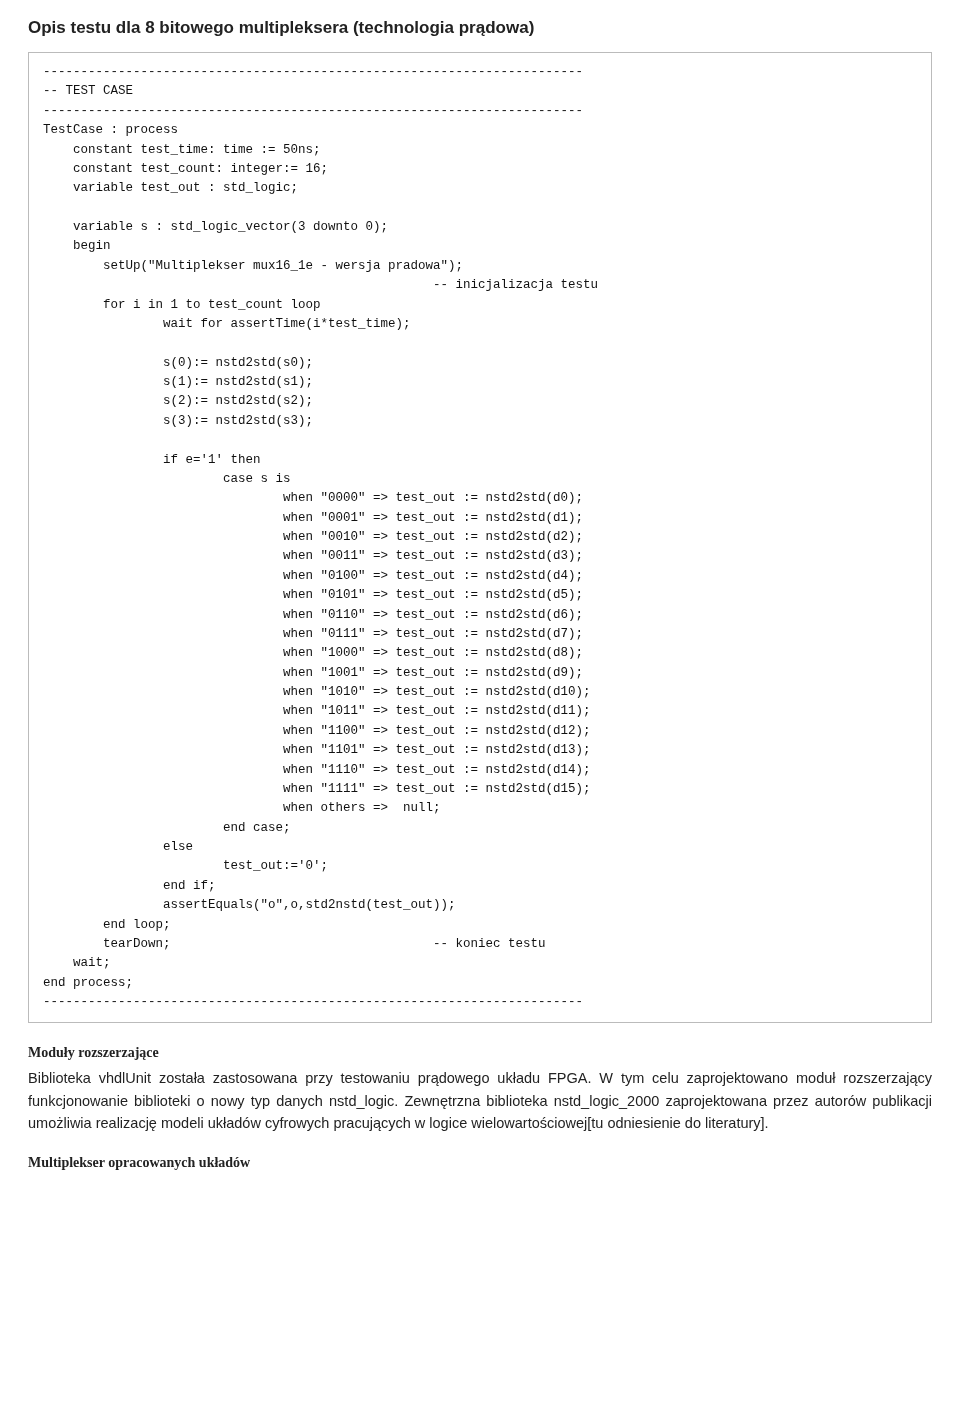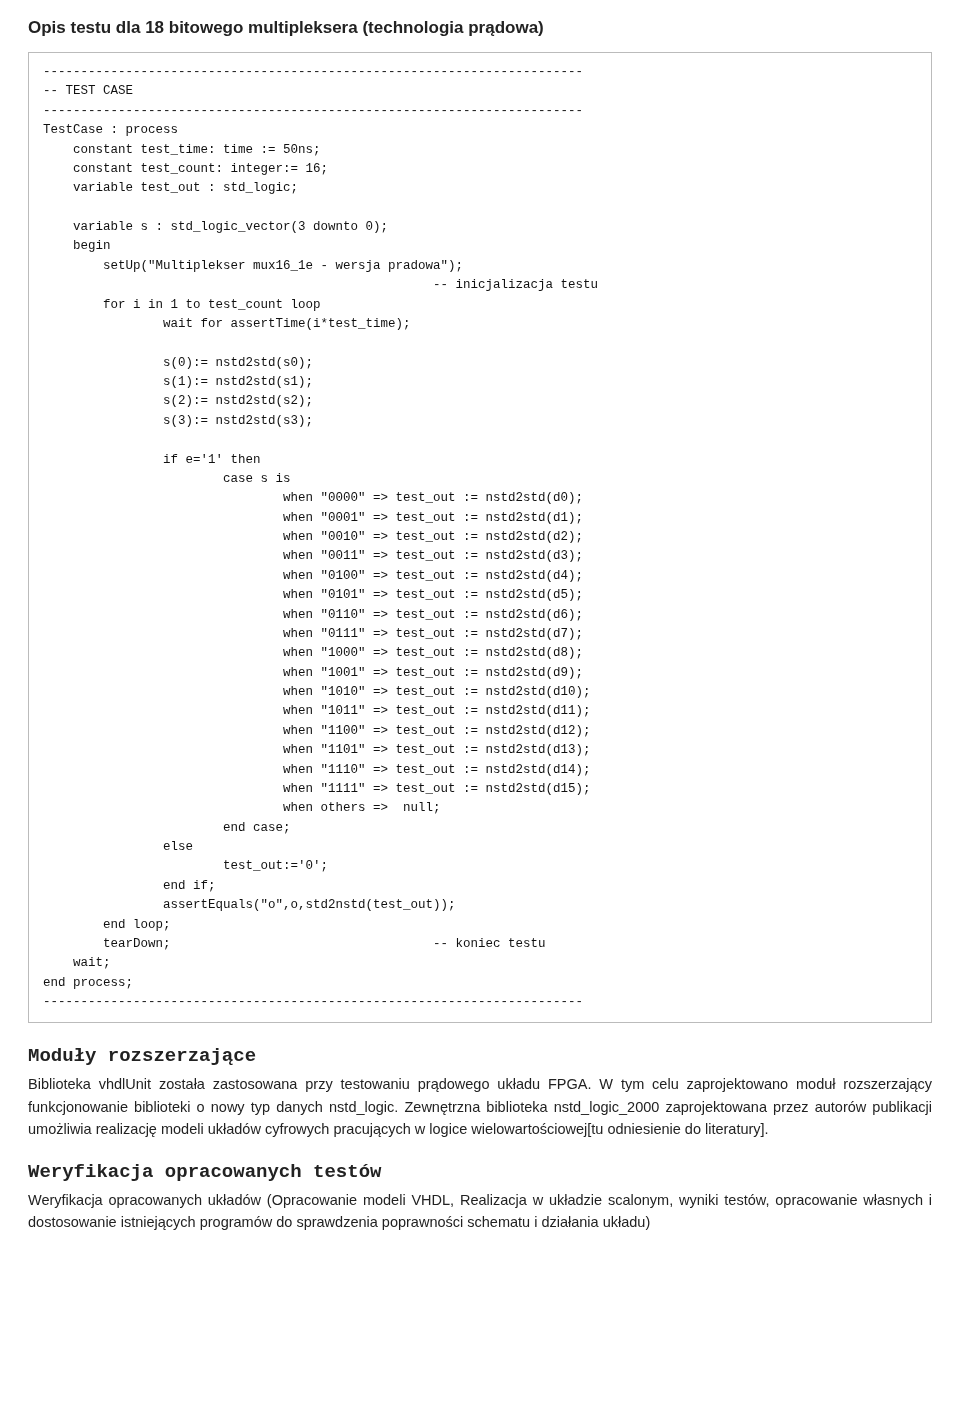--- a/index.html
+++ b/index.html
@@ -24,41 +24,41 @@
       padding: 10px 14px;
       margin-bottom: 22px;
       font-family: 'Courier New', Courier, monospace;
       font-size: 12.5px;
       line-height: 1.55;
       white-space: pre;
       overflow-x: auto;
       color: #111;
     }
     .section-heading {
-      font-size: 19px;
+      font-size: 14px;
       font-weight: bold;
       margin-top: 20px;
       margin-bottom: 6px;
-      font-family: Liberation Mono, monospace;
+      font-family: Liberation Serif, serif;
     }
     .body-text {
       font-size: 14.5px;
       line-height: 1.55;
       margin-bottom: 10px;
       text-align: justify;
       font-family: Liberation Sans, sans-serif;
     }
     .section-block {
       margin-bottom: 16px;
     }
   </style>
 </head>
 <body>
 
-<h1 class="page-title">Opis testu dla 18 bitowego multipleksera (technologia prądowa)</h1>
+<h1 class="page-title">Opis testu dla 8 bitowego multipleksera (technologia prądowa)</h1>
 
 <div class="code-block">------------------------------------------------------------------------
 -- TEST CASE
 ------------------------------------------------------------------------
 TestCase : process
     constant test_time: time := 50ns;
     constant test_count: integer:= 16;
     variable test_out : std_logic;
 
     variable s : std_logic_vector(3 downto 0);
@@ -102,16 +102,15 @@
     wait;
 end process;
 ------------------------------------------------------------------------</div>
 
 <div id="sections-container">
     <div class="section-block">
       <div class="section-heading">Moduły rozszerzające</div>
       <p class="body-text">Biblioteka vhdlUnit została zastosowana przy testowaniu prądowego układu FPGA. W tym celu zaprojektowano moduł rozszerzający funkcjonowanie biblioteki o nowy typ danych nstd_logic. Zewnętrzna biblioteka nstd_logic_2000 zaprojektowana przez autorów publikacji umożliwia realizację modeli układów cyfrowych pracujących w logice wielowartościowej[tu odniesienie do literatury].</p>
     </div>
     <div class="section-block">
-      <div class="section-heading">Weryfikacja opracowanych testów</div>
-      <p class="body-text">Weryfikacja opracowanych układów (Opracowanie modeli VHDL, Realizacja w układzie scalonym, wyniki testów, opracowanie własnych i dostosowanie istniejących programów do sprawdzenia poprawności schematu i działania układu)</p>
+      <div class="section-heading">Multiplekser opracowanych układów</div>
     </div>
   </div>
 
 </body></html>

